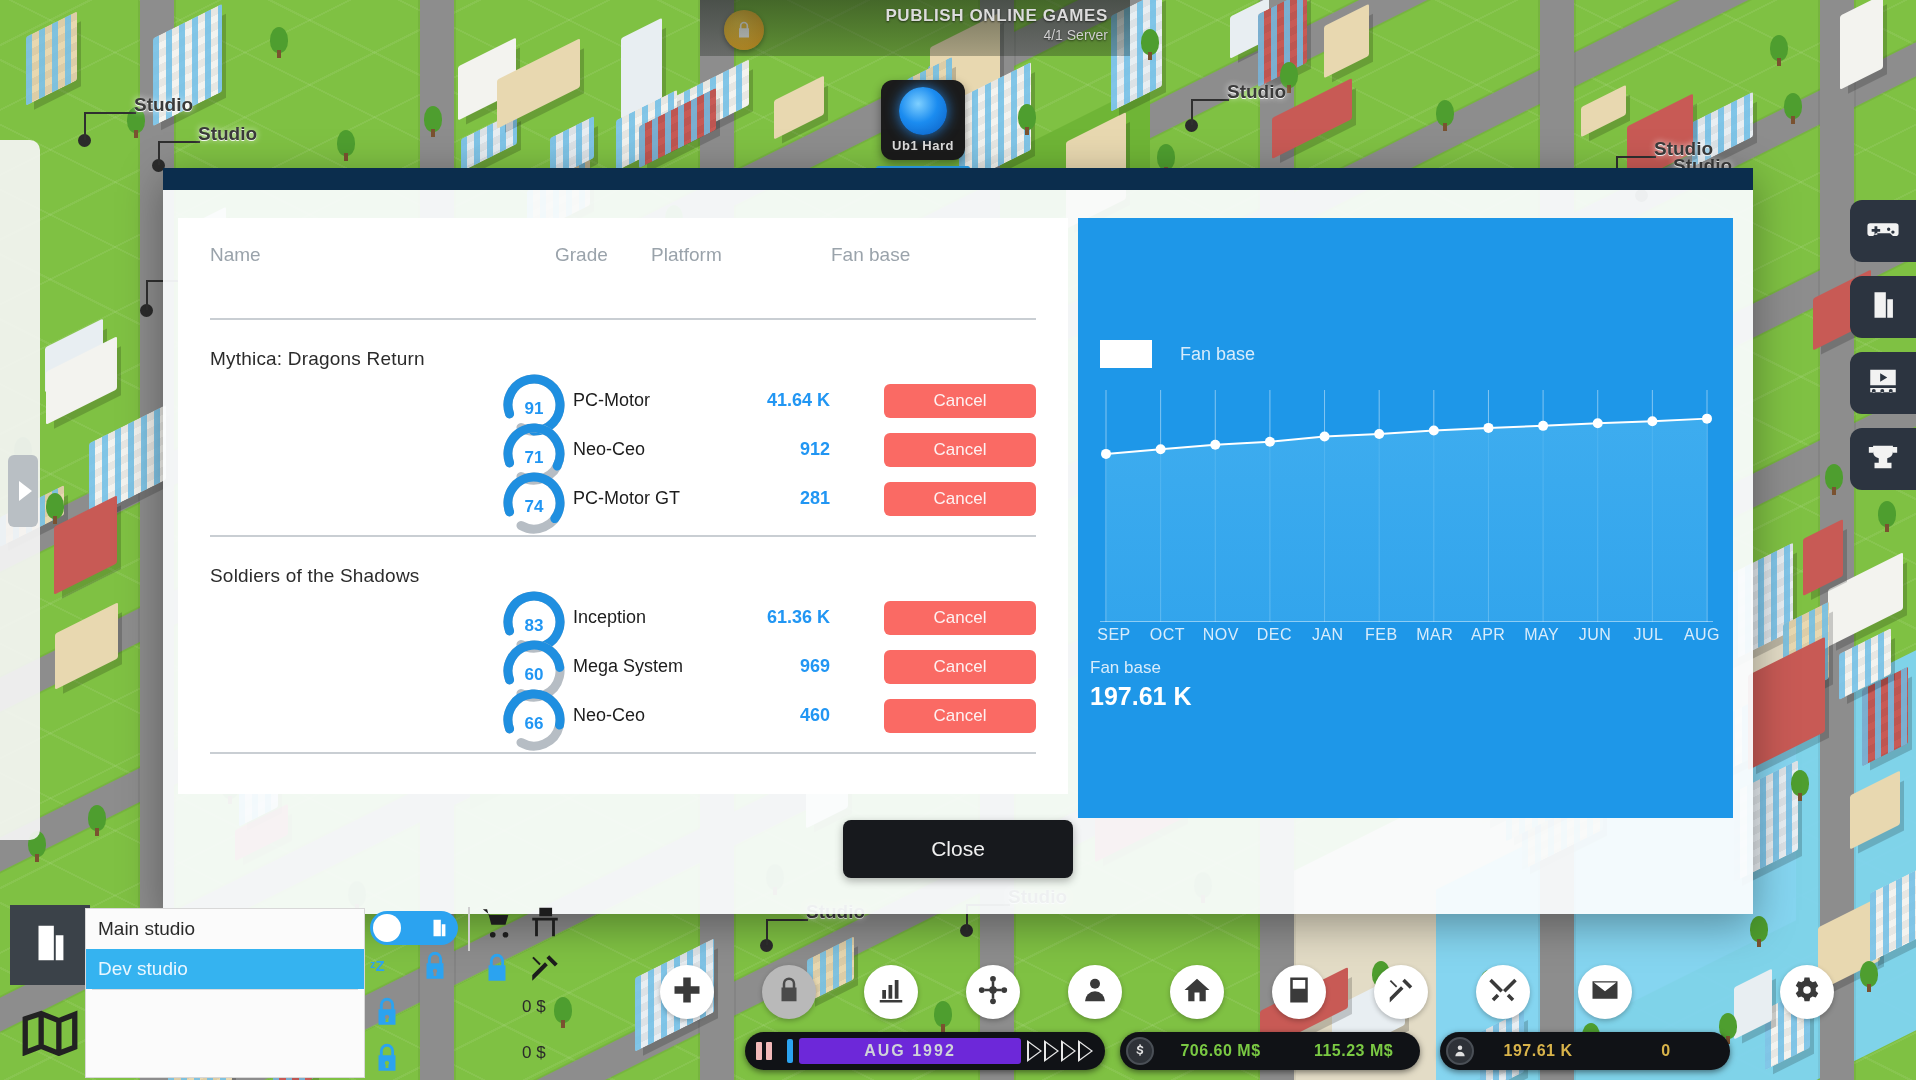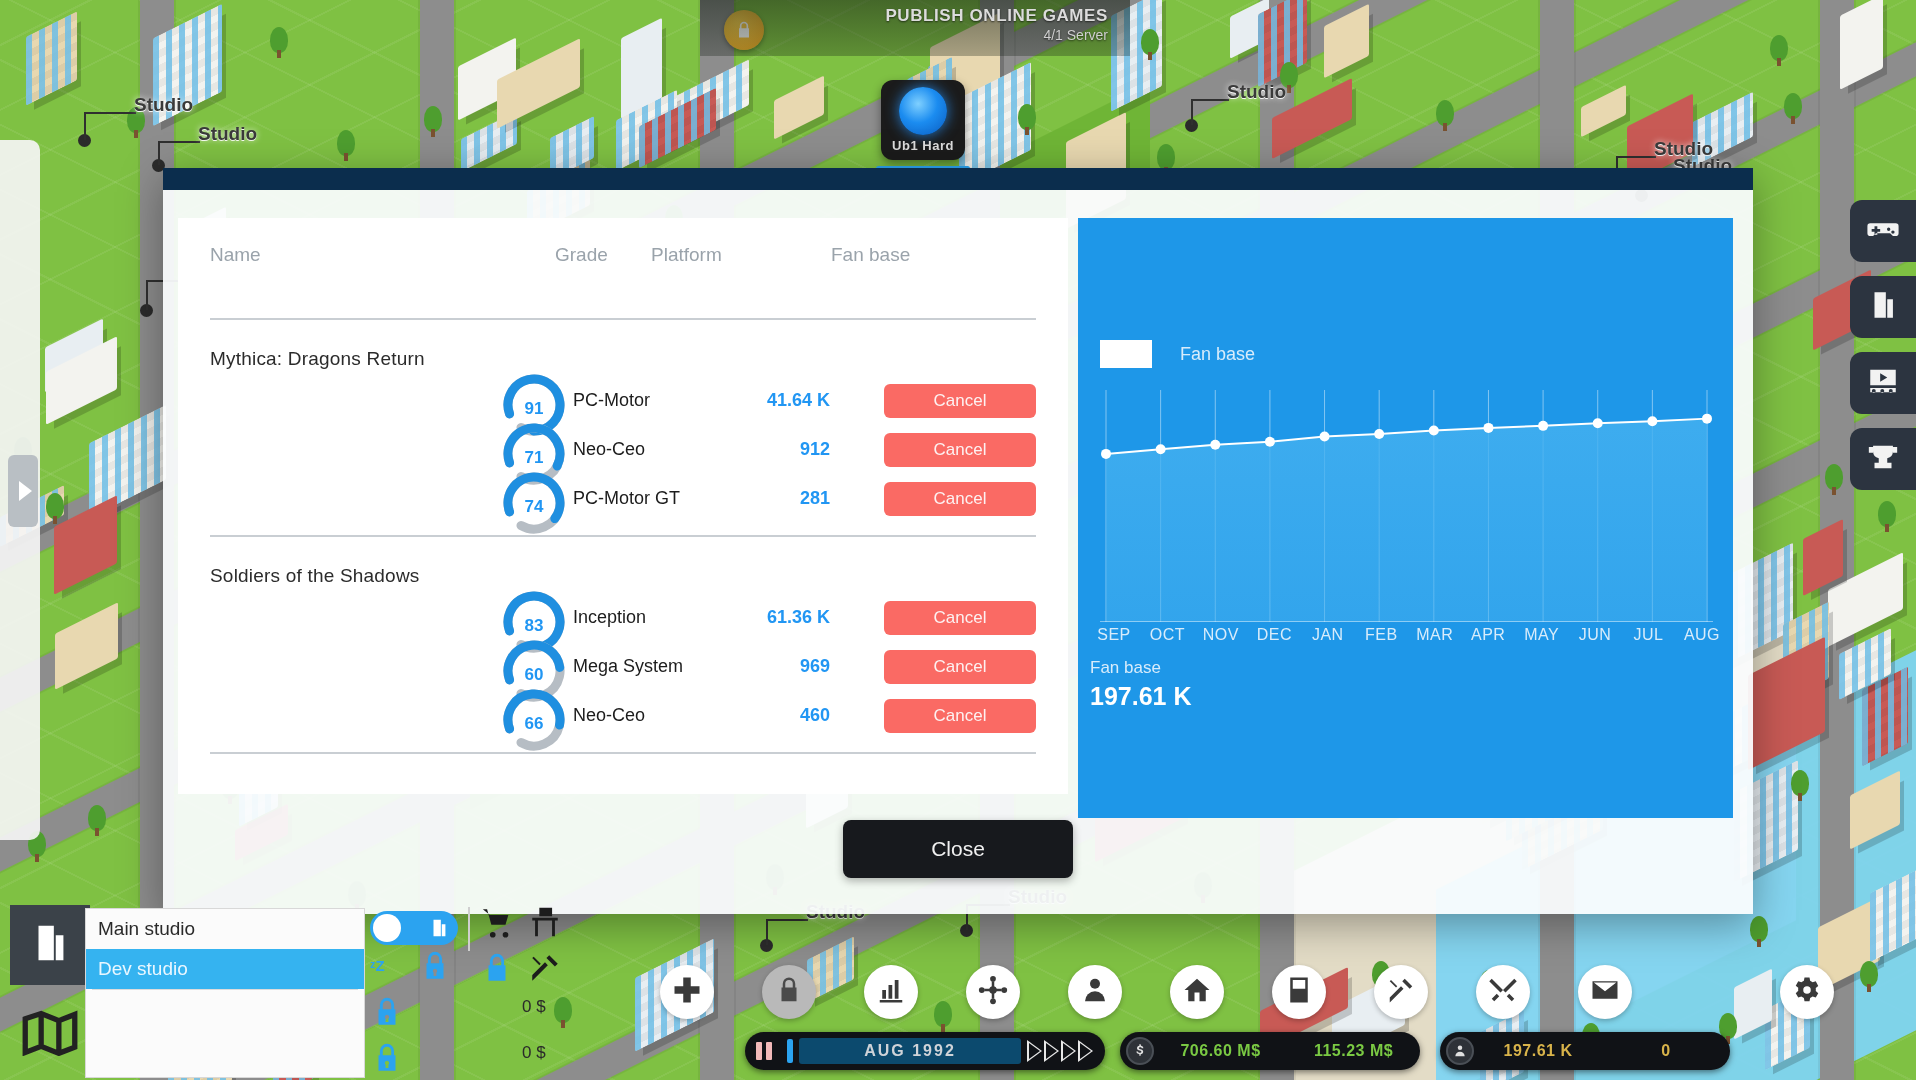--- a/index.html
+++ b/index.html
@@ -253,21 +253,21 @@
 
   
   .hud { position: absolute; top: 1032px; height: 38px; background: #101216; border-radius: 19px;
          box-shadow: 0 2px 6px rgba(0,0,0,.5); display: flex; align-items: center; }
   .hud-time { left: 745px; width: 360px; }
   .hud-money { left: 1120px; width: 300px; }
   .hud-fans { left: 1440px; width: 290px; }
   .pause-ico { width: 38px; display:flex; justify-content:center; gap:4px; }
   .pause-ico i { display:block; width:6px; height:18px; background:#f2b9b9; border-radius:1px; }
   .speed-bar { width: 6px; height: 24px; background: #2ba3f0; border-radius:2px; margin-left:4px;}
-  .date-box { flex:1; height: 26px; background:#0c4a6e; margin:0 6px; border-radius:3px;
+  .date-box { flex:1; height: 26px; background:#6d28d9; margin:0 6px; border-radius:3px;
               display:flex; align-items:center; justify-content:center; }
   .date-box span { color:#cfd3d8; font-size:16px; font-weight:bold; letter-spacing:2px; }
   .ff { display:flex; gap:2px; padding-right:12px; }
   .ff i { width:0;height:0;border-left:15px solid transparent; border-top:11px solid transparent;
           border-bottom:11px solid transparent; position:relative; }
   .ff i:before {
     content:''; position:absolute; left:-15px; top:-11px; width:0; height:0;
     border-left: 15px solid #e8e8e8; border-top: 11px solid transparent; border-bottom: 11px solid transparent;
   }
   .ff i:after {

